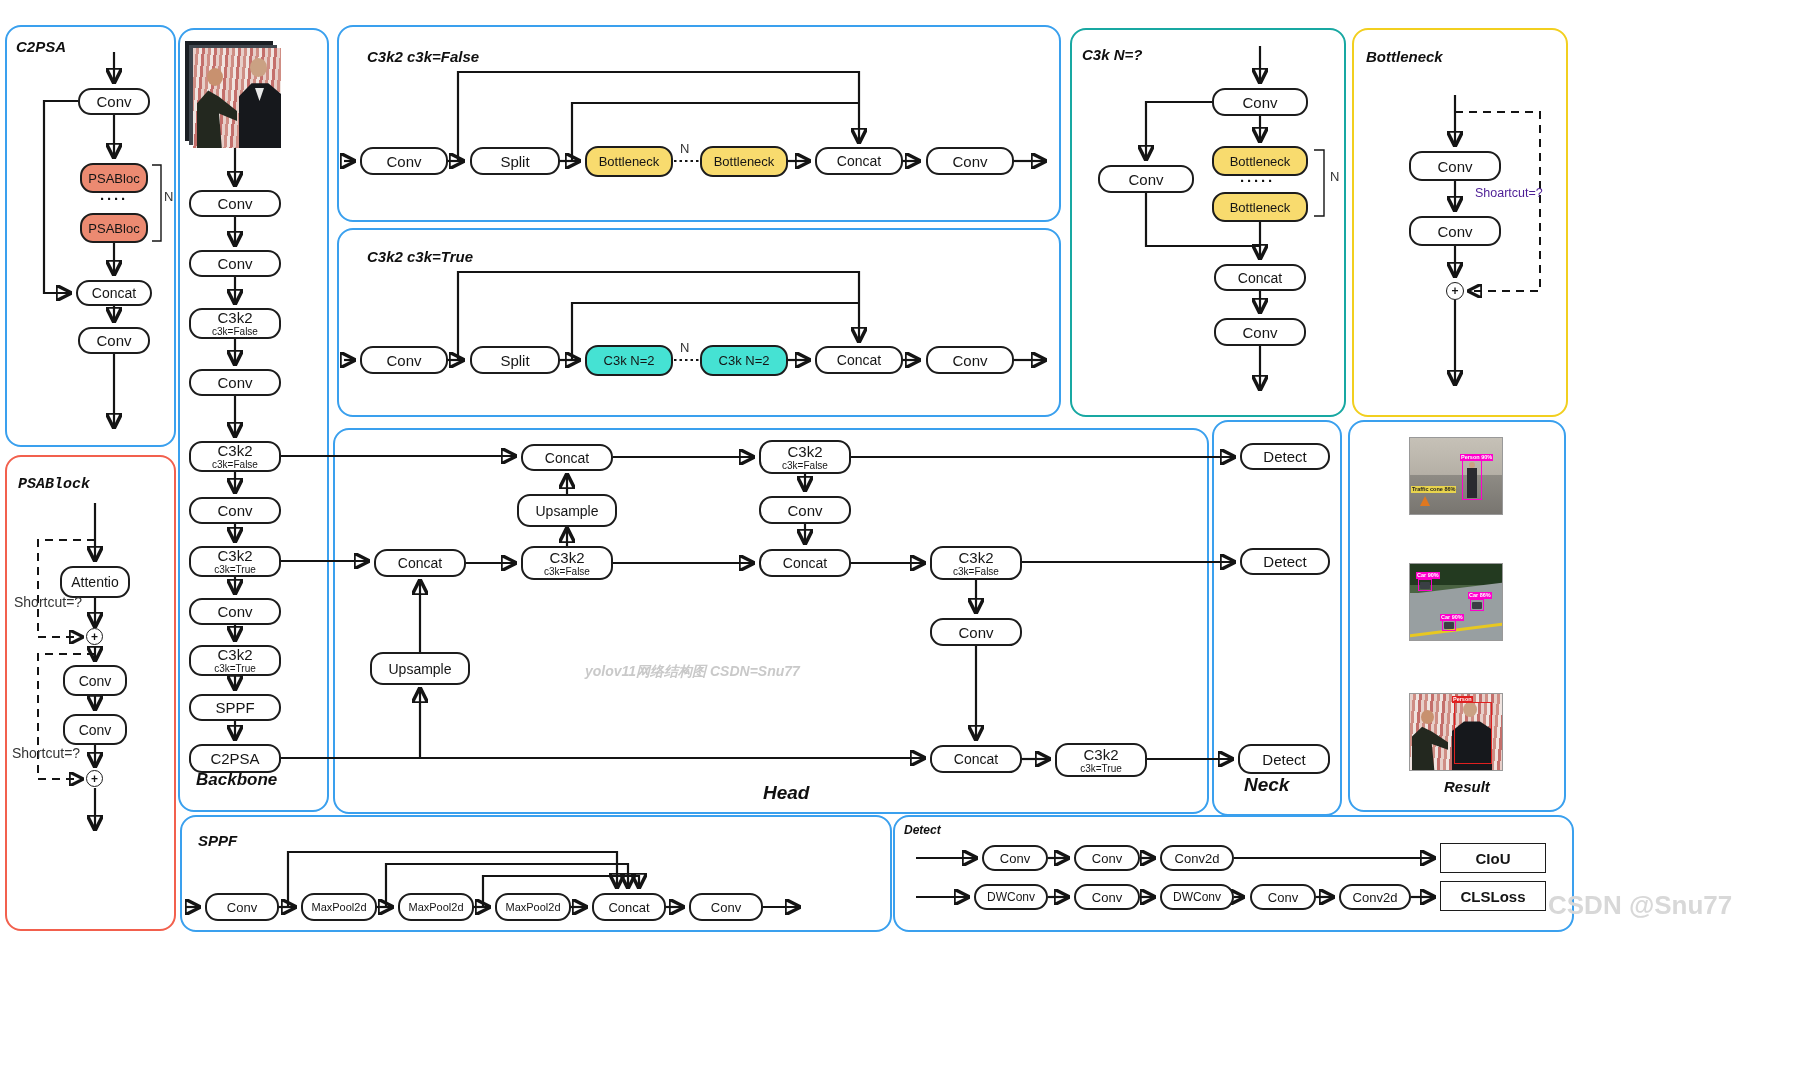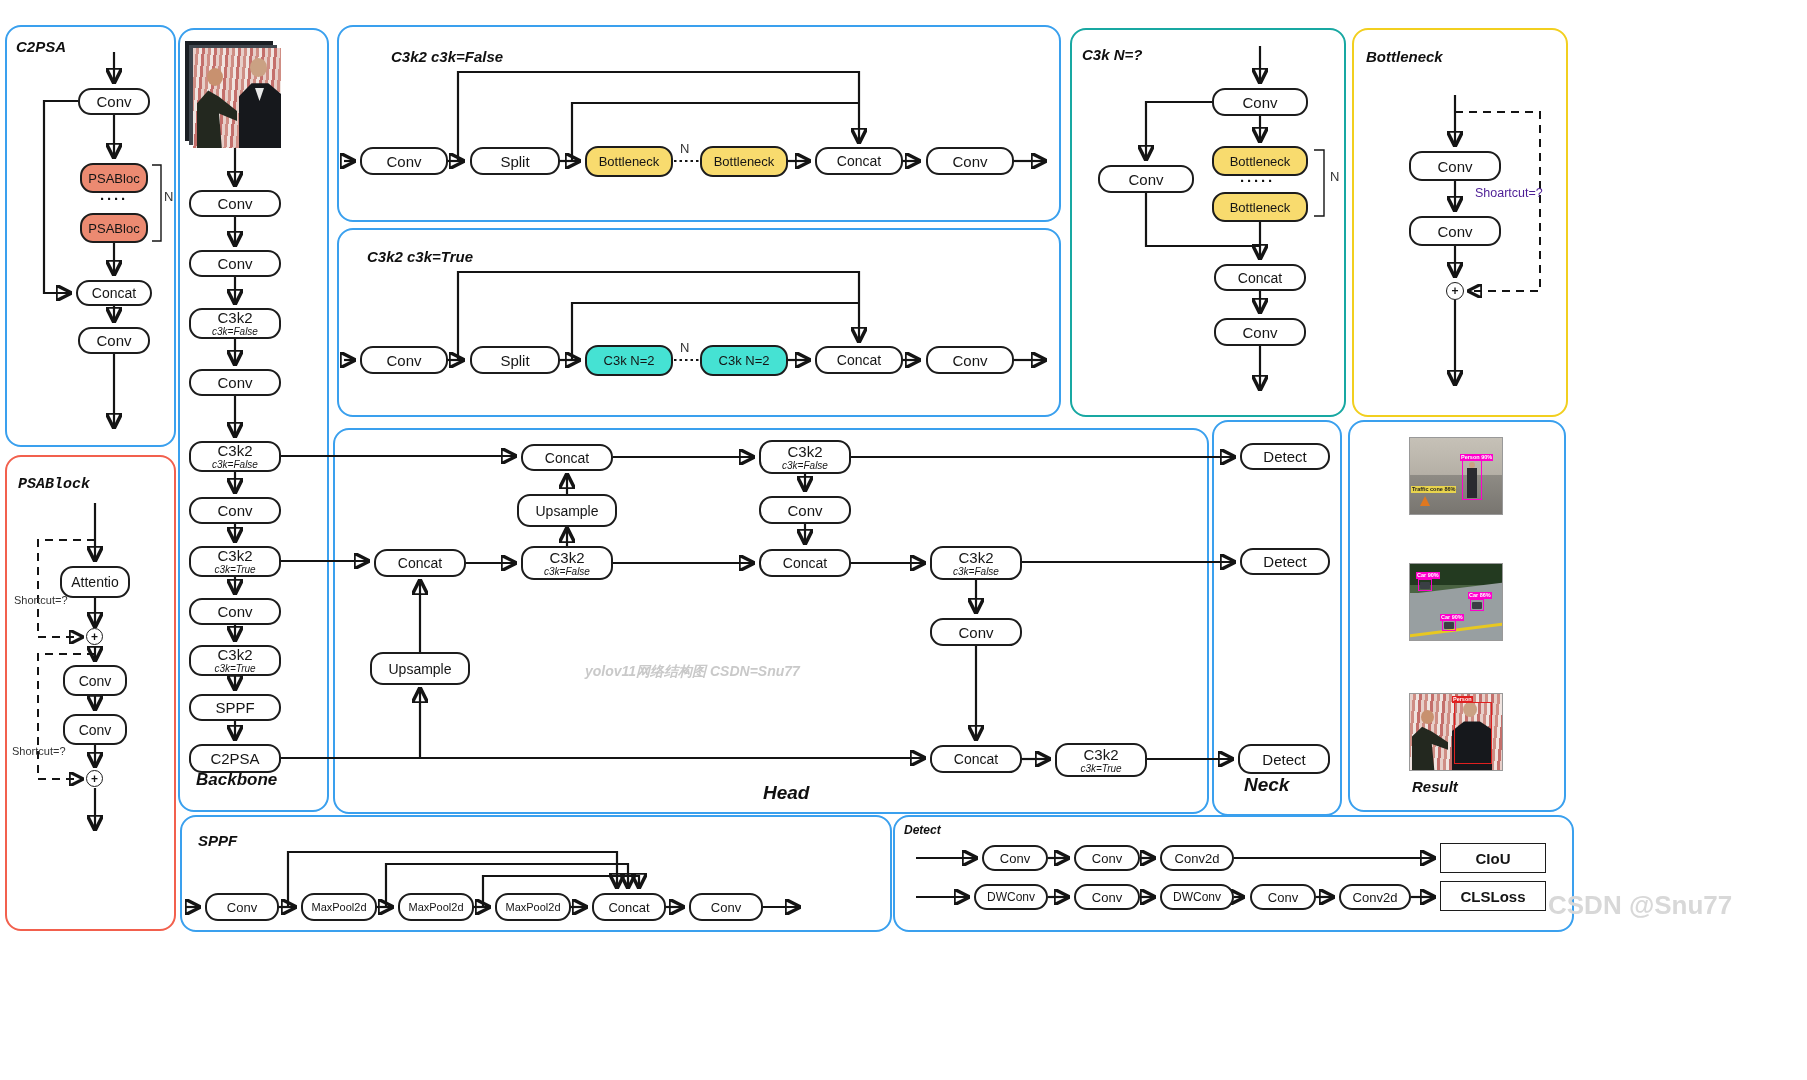--- a/index.html
+++ b/index.html
@@ -10,29 +10,29 @@
   .section-label{position:absolute;font-weight:bold;font-style:italic;z-index:4;white-space:nowrap;color:#101010;}
   #edges{position:absolute;left:0;top:0;z-index:2;}
   #edges path{fill:none;stroke:#141414;stroke-width:2.2px;}
   #edges path.a{marker-end:url(#ah);}
   #edges path.dash{stroke-dasharray:8 6;stroke-width:2px;}
   #edges path.dot{stroke-dasharray:2.5 3;}
   #edges path.br{stroke-width:1.4px;}
   .node{position:absolute;background:#fff;border:2px solid #1c1c1c;border-radius:13px;display:flex;
         flex-direction:column;align-items:center;justify-content:center;font-size:15px;line-height:1;
         z-index:3;box-sizing:border-box;white-space:nowrap;}
-  .node .sub{font-size:10px;margin-top:2px;font-style:italic;}
+  .node .sub{font-size:10px;margin-top:2px;}
   .node.yellow{background:#F8DB6E;}
   .node.cyan{background:#45E2D3;}
   .node.salmon{background:#EC8A71;}
   .node.rect{border-radius:0;font-weight:bold;border-width:1.6px;}
   .node.plus{border-radius:50%;border-width:1.6px;font-size:12px;font-weight:bold;}
   .txt{position:absolute;z-index:4;white-space:nowrap;color:#222;}
   .txt.nlbl{font-size:13px;color:#333;}
-  .txt.small{font-size:11px;color:#333;}
+  .txt.small{font-size:14px;color:#333;}
   .txt.small2{font-size:12.5px;color:#4c1d95;}
   .txt.dots{font-size:15px;font-weight:bold;letter-spacing:2px;color:#111;}
   .txt.wm1{font-size:14px;color:#c9c9c9;font-style:italic;font-weight:bold;}
   .txt.wm2{font-size:26px;color:#d8d8d8;font-weight:bold;z-index:2;}
   
   .photo{position:absolute;left:193px;top:48px;width:88px;height:100px;z-index:3;}
   .photo .layer{position:absolute;width:88px;height:100px;}
   .photo .back1{left:-8px;top:-7px;background:#1b1f24;}
   .photo .back2{left:-4px;top:-3px;background:#40464d;}
   .crowdbg{left:0;top:0;overflow:hidden;background:
@@ -198,33 +198,33 @@
   </div>
 
   <div id="panels">
       <div class="panel" style="left: 5px; top: 25px; width: 167px; height: 418px; border-color: rgb(58, 160, 238);"></div>
       <span class="panel-title" style="left: 16px; top: 38px;">C2PSA</span>
       <div class="panel" style="left: 5px; top: 455px; width: 167px; height: 472px; border-color: rgb(242, 96, 77);"></div>
       <span class="panel-title" style="left: 18px; top: 476px; font-family: Liberation Mono, monospace;">PSABlock</span>
       <div class="panel" style="left: 178px; top: 28px; width: 147px; height: 780px; border-color: rgb(58, 160, 238);"></div>
       <span class="section-label" style="left: 196px; top: 770px; font-size: 17px;">Backbone</span>
       <div class="panel" style="left: 337px; top: 25px; width: 720px; height: 193px; border-color: rgb(58, 160, 238);"></div>
-      <span class="panel-title" style="left: 367px; top: 48px; margin-left: 24px;">C3k2  c3k=False</span>
+      <span class="panel-title" style="left: 367px; top: 48px;">C3k2  c3k=False</span>
       <div class="panel" style="left: 337px; top: 228px; width: 720px; height: 185px; border-color: rgb(58, 160, 238);"></div>
       <span class="panel-title" style="left: 367px; top: 248px;">C3k2  c3k=True</span>
       <div class="panel" style="left: 1070px; top: 28px; width: 272px; height: 385px; border-color: rgb(24, 168, 162);"></div>
       <span class="panel-title" style="left: 1082px; top: 46px;">C3k N=?</span>
       <div class="panel" style="left: 1352px; top: 28px; width: 212px; height: 385px; border-color: rgb(242, 207, 31);"></div>
       <span class="panel-title" style="left: 1366px; top: 48px;">Bottleneck</span>
       <div class="panel" style="left: 333px; top: 428px; width: 872px; height: 382px; border-color: rgb(58, 160, 238);"></div>
       <span class="section-label" style="left: 763px; top: 782px; font-size: 19px;">Head</span>
       <div class="panel" style="left: 1212px; top: 420px; width: 126px; height: 392px; border-color: rgb(58, 160, 238);"></div>
       <span class="section-label" style="left: 1244px; top: 774px; font-size: 19px;">Neck</span>
       <div class="panel" style="left: 1348px; top: 420px; width: 214px; height: 388px; border-color: rgb(58, 160, 238);"></div>
-      <span class="section-label" style="left: 1412px; top: 778px; font-size: 15px;">Result</span>
+      <span class="section-label" style="left: 1444px; top: 778px; font-size: 15px;">Result</span>
       <div class="panel" style="left: 180px; top: 815px; width: 708px; height: 113px; border-color: rgb(58, 160, 238);"></div>
       <span class="panel-title" style="left: 198px; top: 832px;">SPPF</span>
       <div class="panel" style="left: 893px; top: 815px; width: 677px; height: 113px; border-color: rgb(58, 160, 238);"></div>
       <span class="panel-title" style="left: 904px; top: 823px; font-size: 12px;">Detect</span>
     </div>
   <div id="nodes">
       <div class="node" style="left: 78px; top: 88px; width: 72px; height: 27px;">
         <span>Conv</span>
       </div>
       <div class="node salmon" style="left: 80px; top: 163px; width: 68px; height: 30px; font-size: 13px;">

